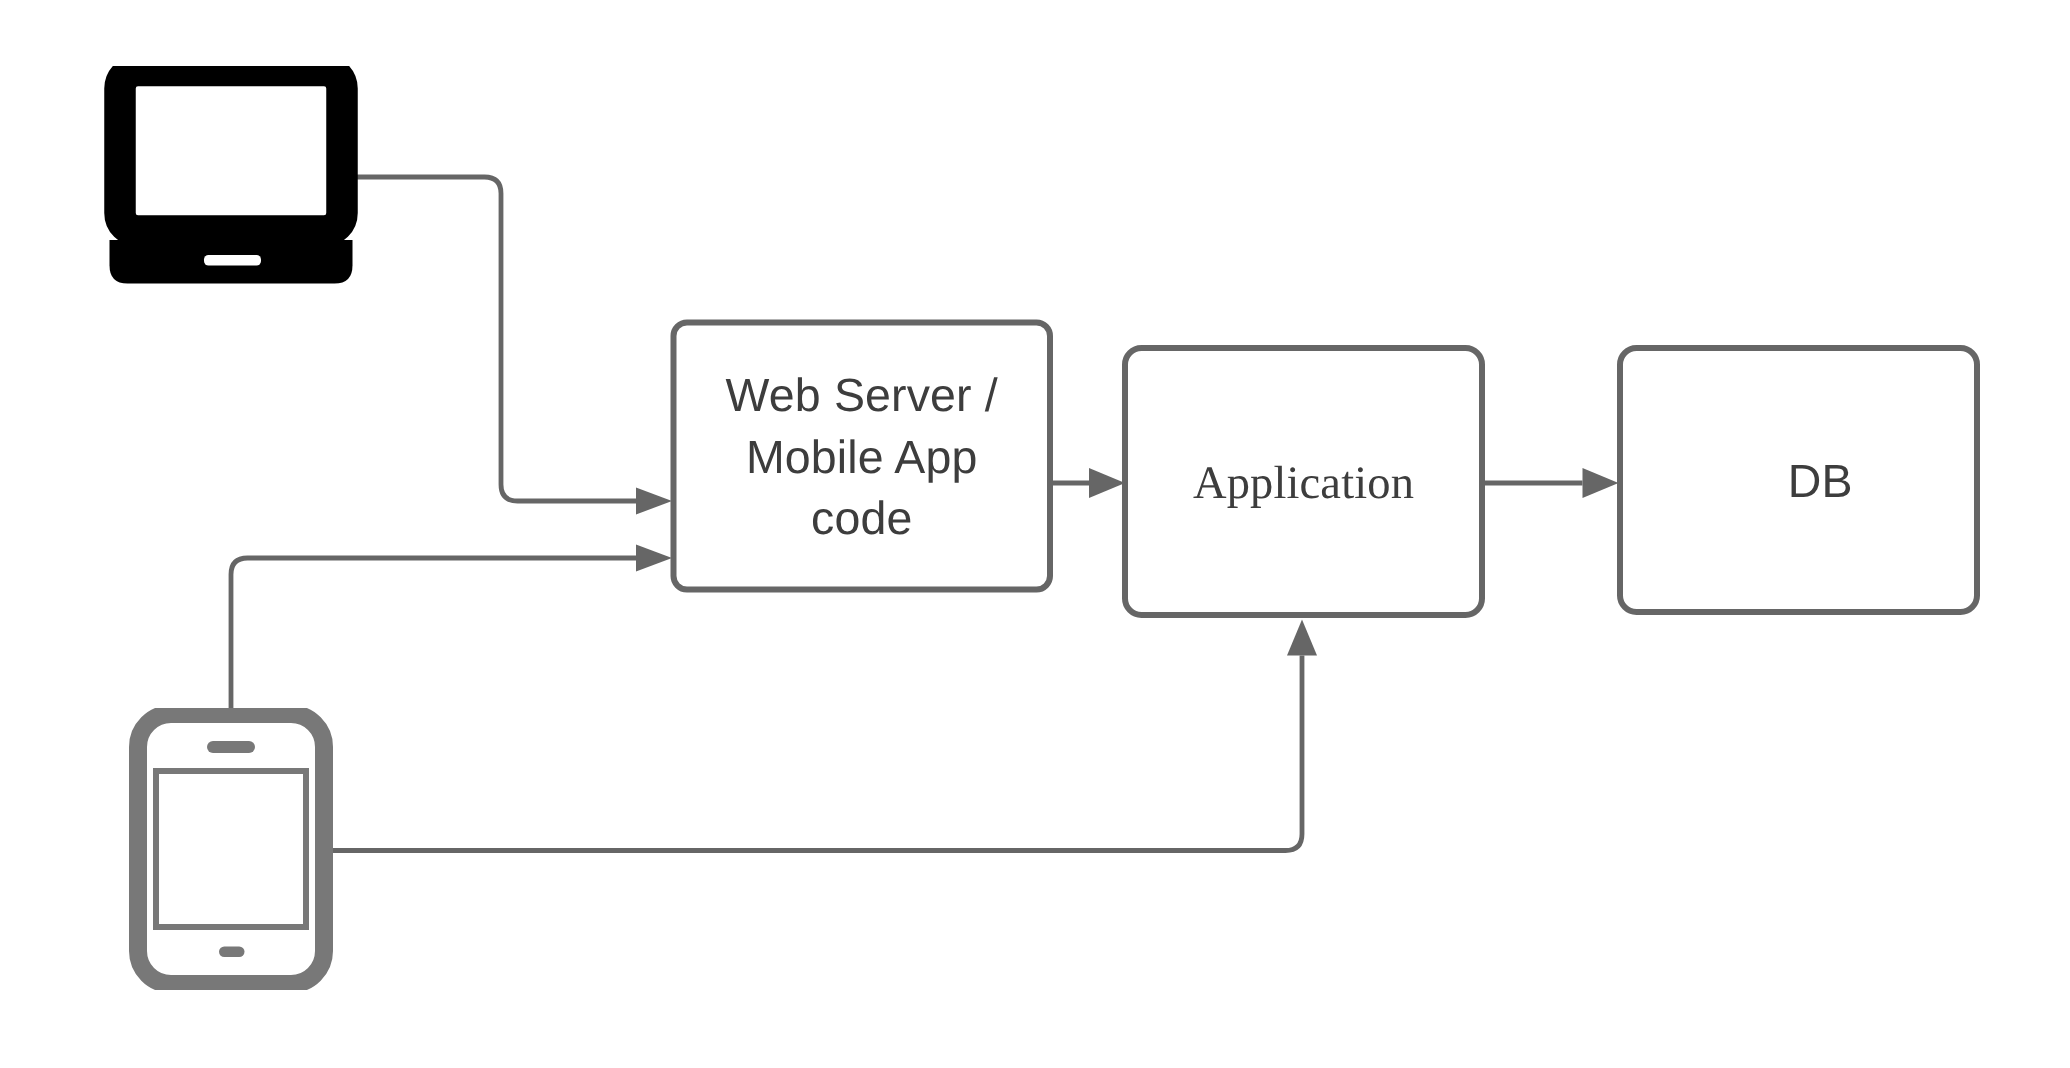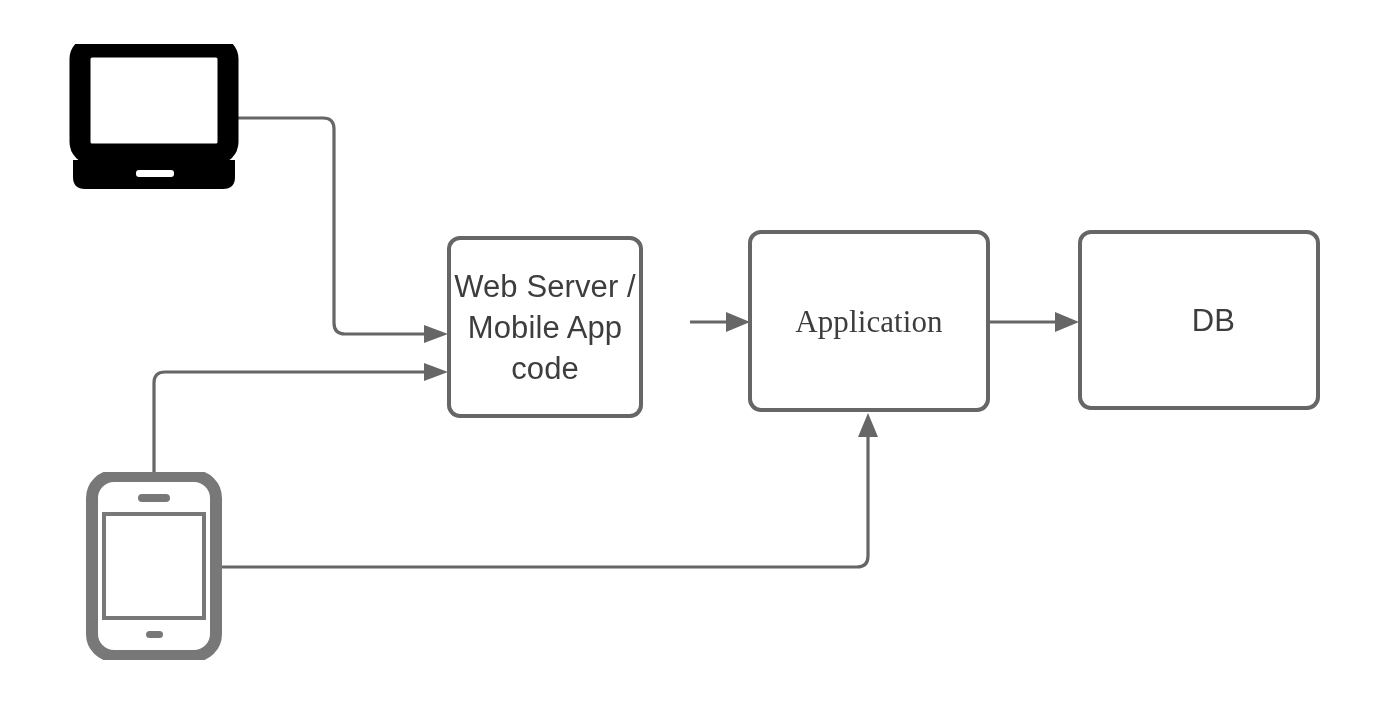--- a/index.html
+++ b/index.html
@@ -96,21 +96,21 @@
 
     <rect x="6" y="4" width="124" height="180" rx="22" ry="22" fill="none" stroke="#787878" stroke-width="12"></rect>
 
     <rect x="18" y="42" width="100" height="104" fill="none" stroke="#787878" stroke-width="4"></rect>
 
     <rect x="52" y="22" width="32" height="8" rx="4" ry="4" fill="#787878"></rect>
 
     <rect x="60" y="159" width="17" height="7" rx="3.5" ry="3.5" fill="#787878"></rect>
   </svg>
 
-  <div class="node-box" style="left:447px; top:236px; width:196px; height:182px;">
+  <div class="node-box" style="left:447px; top:213px; width:255px; height:182px;border-radius:11px;">
     <div class="node-label">Web Server /
 Mobile App
 code</div>
   </div>
 
   <div class="node-box" style="left:748px; top:230px; width:242px; height:182px;font-family:Liberation Serif, serif;">
     <div class="node-label">Application</div>
   </div>
 
   <div class="node-box" style="left:1078px; top:230px; width:242px; height:180px;padding-left:29px;">

